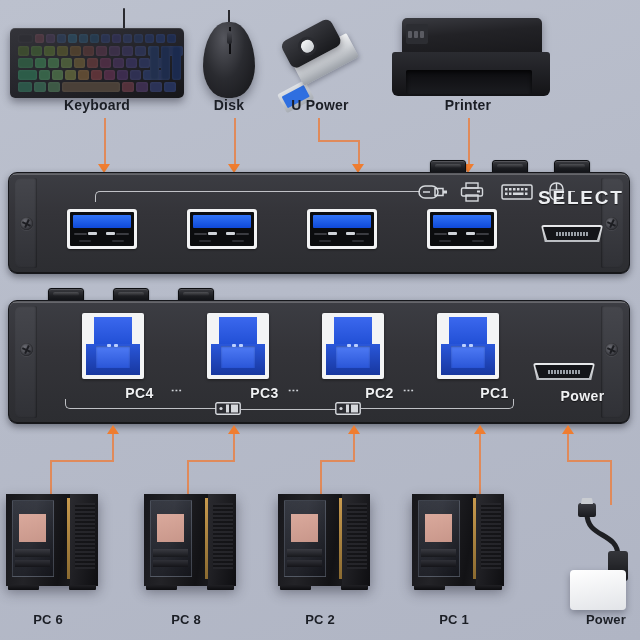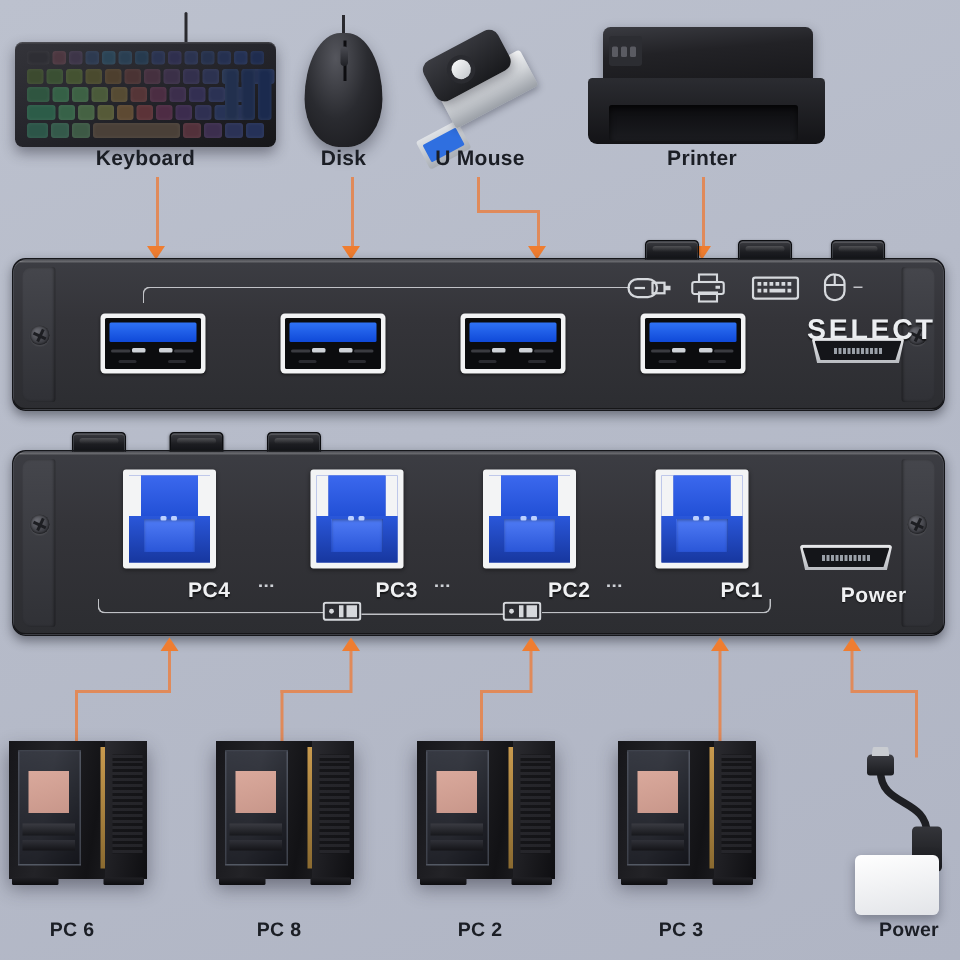--- a/index.html
+++ b/index.html
@@ -142,21 +142,21 @@
     clip-path:polygon(0 0,100% 0,93% 100%,7% 100%);
   }
   .micro .slot i{display:block;width:1.5px;height:4px;background:#9aa0a8;}
 
   
   .bracket{position:absolute;border:1.5px solid #d9dbdf;border-bottom:none;opacity:.85;}
   .bracket-b{position:absolute;border:1.5px solid #d9dbdf;border-top:none;opacity:.85;}
 
   .sel{
     position:absolute;color:#eceef1;font-size:19px;font-weight:700;
-    letter-spacing:1.8px;text-shadow:0 1px 1px rgba(0,0,0,.6);margin-top:23px;
+    letter-spacing:1.8px;text-shadow:0 1px 1px rgba(0,0,0,.6);
   }
   .porttxt{
     position:absolute;color:#f0f1f3;font-size:14px;font-weight:700;
     letter-spacing:.4px;text-align:center;transform:translateX(-50%);
     text-shadow:0 1px 1px rgba(0,0,0,.6);
     padding-left:37px;
   }
   .dots{
     position:absolute;color:#cfd2d7;font-size:11px;line-height:4px;
     text-align:center;transform:translateX(-50%);font-weight:700;
@@ -389,21 +389,21 @@
   <div class="lbl" style="left:229px;top:97px;">Disk</div>
 
   <div class="udisk" style="left:272px;top:24px;width:100px;height:80px;">
     <div class="plug" style="left:-4px;top:46px;">
       <div class="pb"></div>
     </div>
     <div class="metal" style="left:24px;top:24px;"></div>
     <div class="cap" style="left:22px;top:2px;"></div>
     <div class="ring" style="left:36px;top:8px;"></div>
   </div>
-  <div class="lbl" style="left:320px;top:97px;">U Mouse</div>
+  <div class="lbl" style="left:320px;top:97px;">U Power</div>
 
   <div class="printer" style="left:392px;top:18px;width:160px;height:80px;">
     <div class="top" style="left:10px;top:0;width:140px;height:40px;"></div>
     <div class="panel" style="left:14px;top:6px;width:22px;height:20px;">
       <i></i>
         <i></i>
         <i></i>
     </div>
     <div class="slit" style="left:60px;top:36px;width:60px;"></div>
     <div class="base" style="left:0;top:34px;width:158px;height:44px;"></div>
@@ -720,21 +720,21 @@
     <div class="glass"></div>
     <div class="mobo"></div>
     <div class="gpu"></div>
     <div class="gpu2"></div>
     <div class="front"></div>
     <div class="mesh"></div>
     <div class="trim"></div>
     <div class="footL"></div>
     <div class="footR"></div>
   </div>
-  <div class="lbl small" style="left:454px;top:612px;">PC 3</div>
+  <div class="lbl small" style="left:454px;top:612px;">PC 1</div>
 
   <div class="cablewrap" style="left:560px;top:498px;width:80px;height:90px;">
     <svg width="80" height="90" viewBox="0 0 80 90">
       <path d="M27 16 C27 40, 58 34, 58 58" stroke="#1e1f23" stroke-width="5" fill="none" stroke-linecap="round"></path>
     </svg>
   </div>
   <div class="microplug" style="left:578px;top:503px;width:18px;height:14px;"></div>
   <div class="usbplug" style="left:608px;top:551px;width:20px;height:30px;"></div>
   <div class="adapter" style="left:570px;top:570px;width:56px;height:40px;"></div>
   <div class="lbl small" style="left:606px;top:612px;">Power</div>

